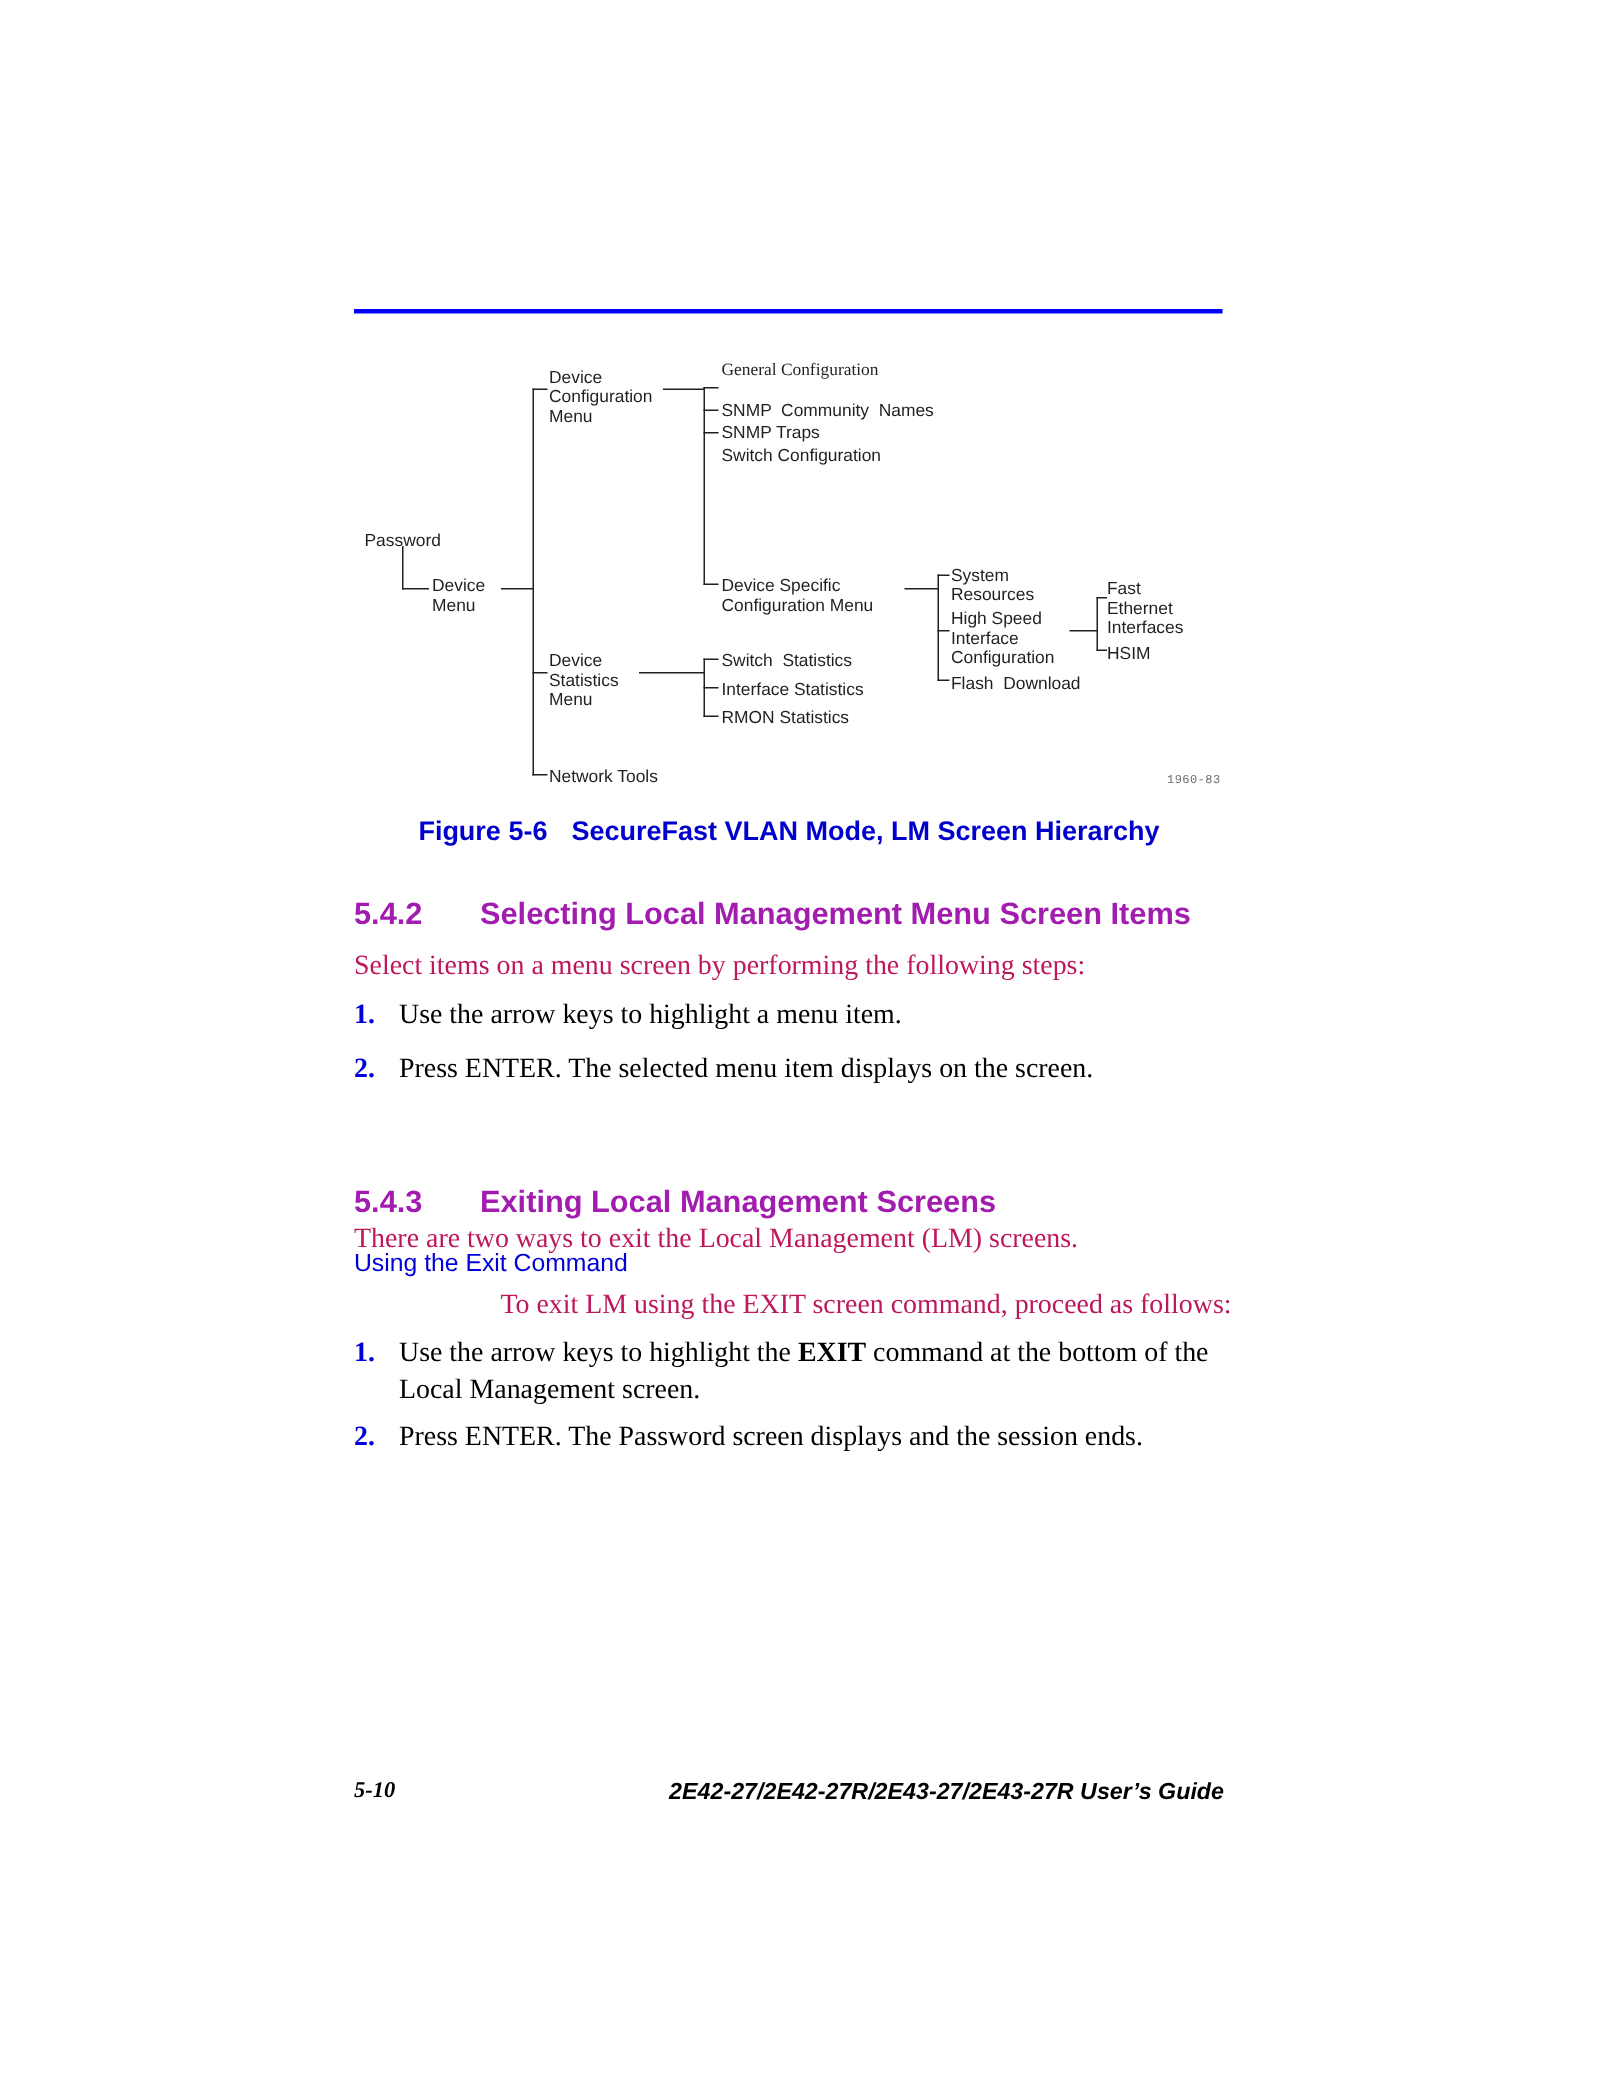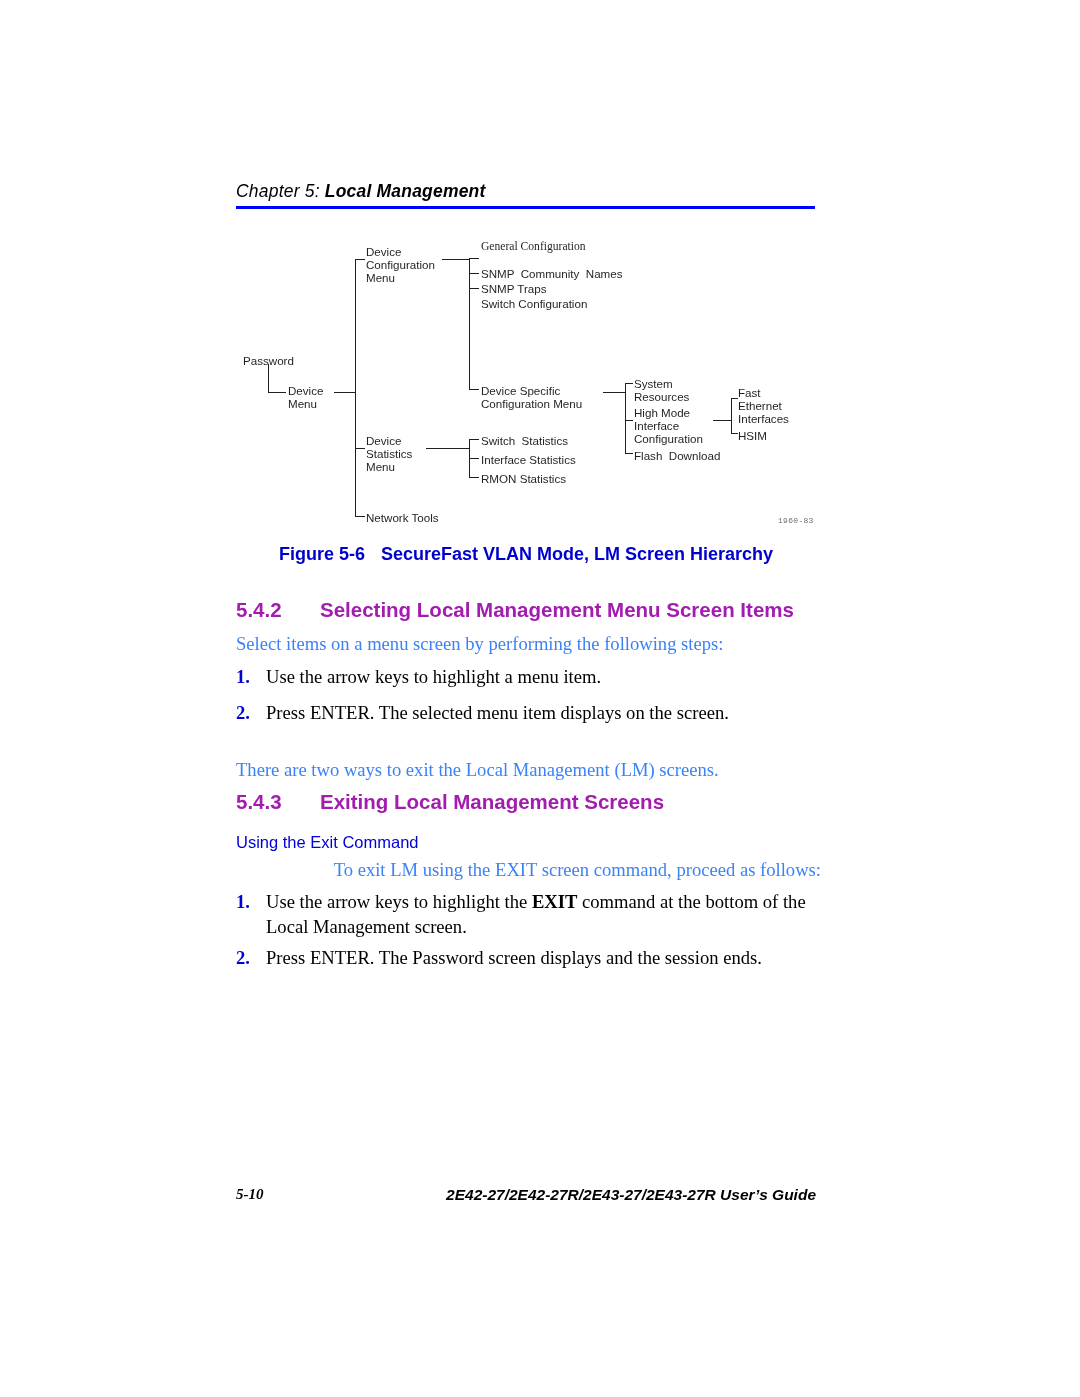--- a/index.html
+++ b/index.html
@@ -120,21 +120,21 @@
   }
 
   
   .para {
     position: absolute;
     left: 236px;
     width: 585px;
     font-family: "Liberation Serif", serif;
     font-size: 18.6px;
     line-height: 23px;
-    color: #3b82f6;
+    color: #be185d;
   }
   .li {
     position: absolute;
     left: 236px;
     width: 585px;
     font-family: "Liberation Serif", serif;
     font-size: 18.6px;
     line-height: 24.5px;
     color: #000000;
   }
@@ -172,24 +172,20 @@
     font-weight: bold;
     font-size: 15.5px;
     white-space: nowrap;
   }
 </style>
 </head>
 <body>
 
 <div class="page">
 
-  <div id="chapter-header">
-    <span class="ch-label">Chapter 5:</span>
-    <span class="ch-title">Local Management</span>
-  </div>
   <div id="header-rule"></div>
 
   <div id="figure-block">
 
     <div class="dg" style="left:7px; top:122px;">Password</div>
 
     <div class="dg" style="left:52px; top:152px;">Device
 Menu</div>
 
     <div class="dg" style="left:130px; top:13px;">Device
@@ -199,21 +195,21 @@
     <div class="dg" style="left:245px; top:8px;font-family:Liberation Serif, serif;">General Configuration</div>
     <div class="dg" style="left:245px; top:35px;">SNMP  Community  Names</div>
     <div class="dg" style="left:245px; top:50px;">SNMP Traps</div>
     <div class="dg" style="left:245px; top:65px;">Switch Configuration</div>
 
     <div class="dg" style="left:245px; top:152px;">Device Specific
 Configuration Menu</div>
 
     <div class="dg" style="left:398px; top:145px;">System
 Resources</div>
-    <div class="dg" style="left:398px; top:174px;">High Mode
+    <div class="dg" style="left:398px; top:174px;">High Speed
 Interface
 Configuration</div>
     <div class="dg" style="left:398px; top:217px;">Flash  Download</div>
 
     <div class="dg" style="left:502px; top:154px;">Fast
 Ethernet
 Interfaces</div>
     <div class="dg" style="left:502px; top:197px;">HSIM</div>
 
     <div class="dg" style="left:130px; top:202px;">Device
@@ -281,21 +277,21 @@
 
   <div class="li" style="top:701px;">
     <span class="num">2.</span>
     <span class="txt">Press ENTER. The selected menu item displays on the screen.</span>
   </div>
 
   <div class="h2" style="top:758px;margin-top:32px;">
     <span class="h2-num">5.4.3</span><span>Exiting Local Management Screens</span>
   </div>
 
-  <div class="para" style="top:758px;">There are two ways to exit the Local Management (LM) screens.</div>
+  <div class="para" style="top:814px;">There are two ways to exit the Local Management (LM) screens.</div>
 
   <div class="h3" style="top:833px;">Using the Exit Command</div>
 
   <div class="para" style="top:858px;text-align:right;">To exit LM using the EXIT screen command, proceed as follows:</div>
 
   <div class="li" style="top:890px;">
     <span class="num">1.</span>
     <span class="txt"><span>Use the arrow keys to highlight the </span><b>EXIT</b><span> command at the bottom of the Local Management screen.</span></span>
   </div>
 

